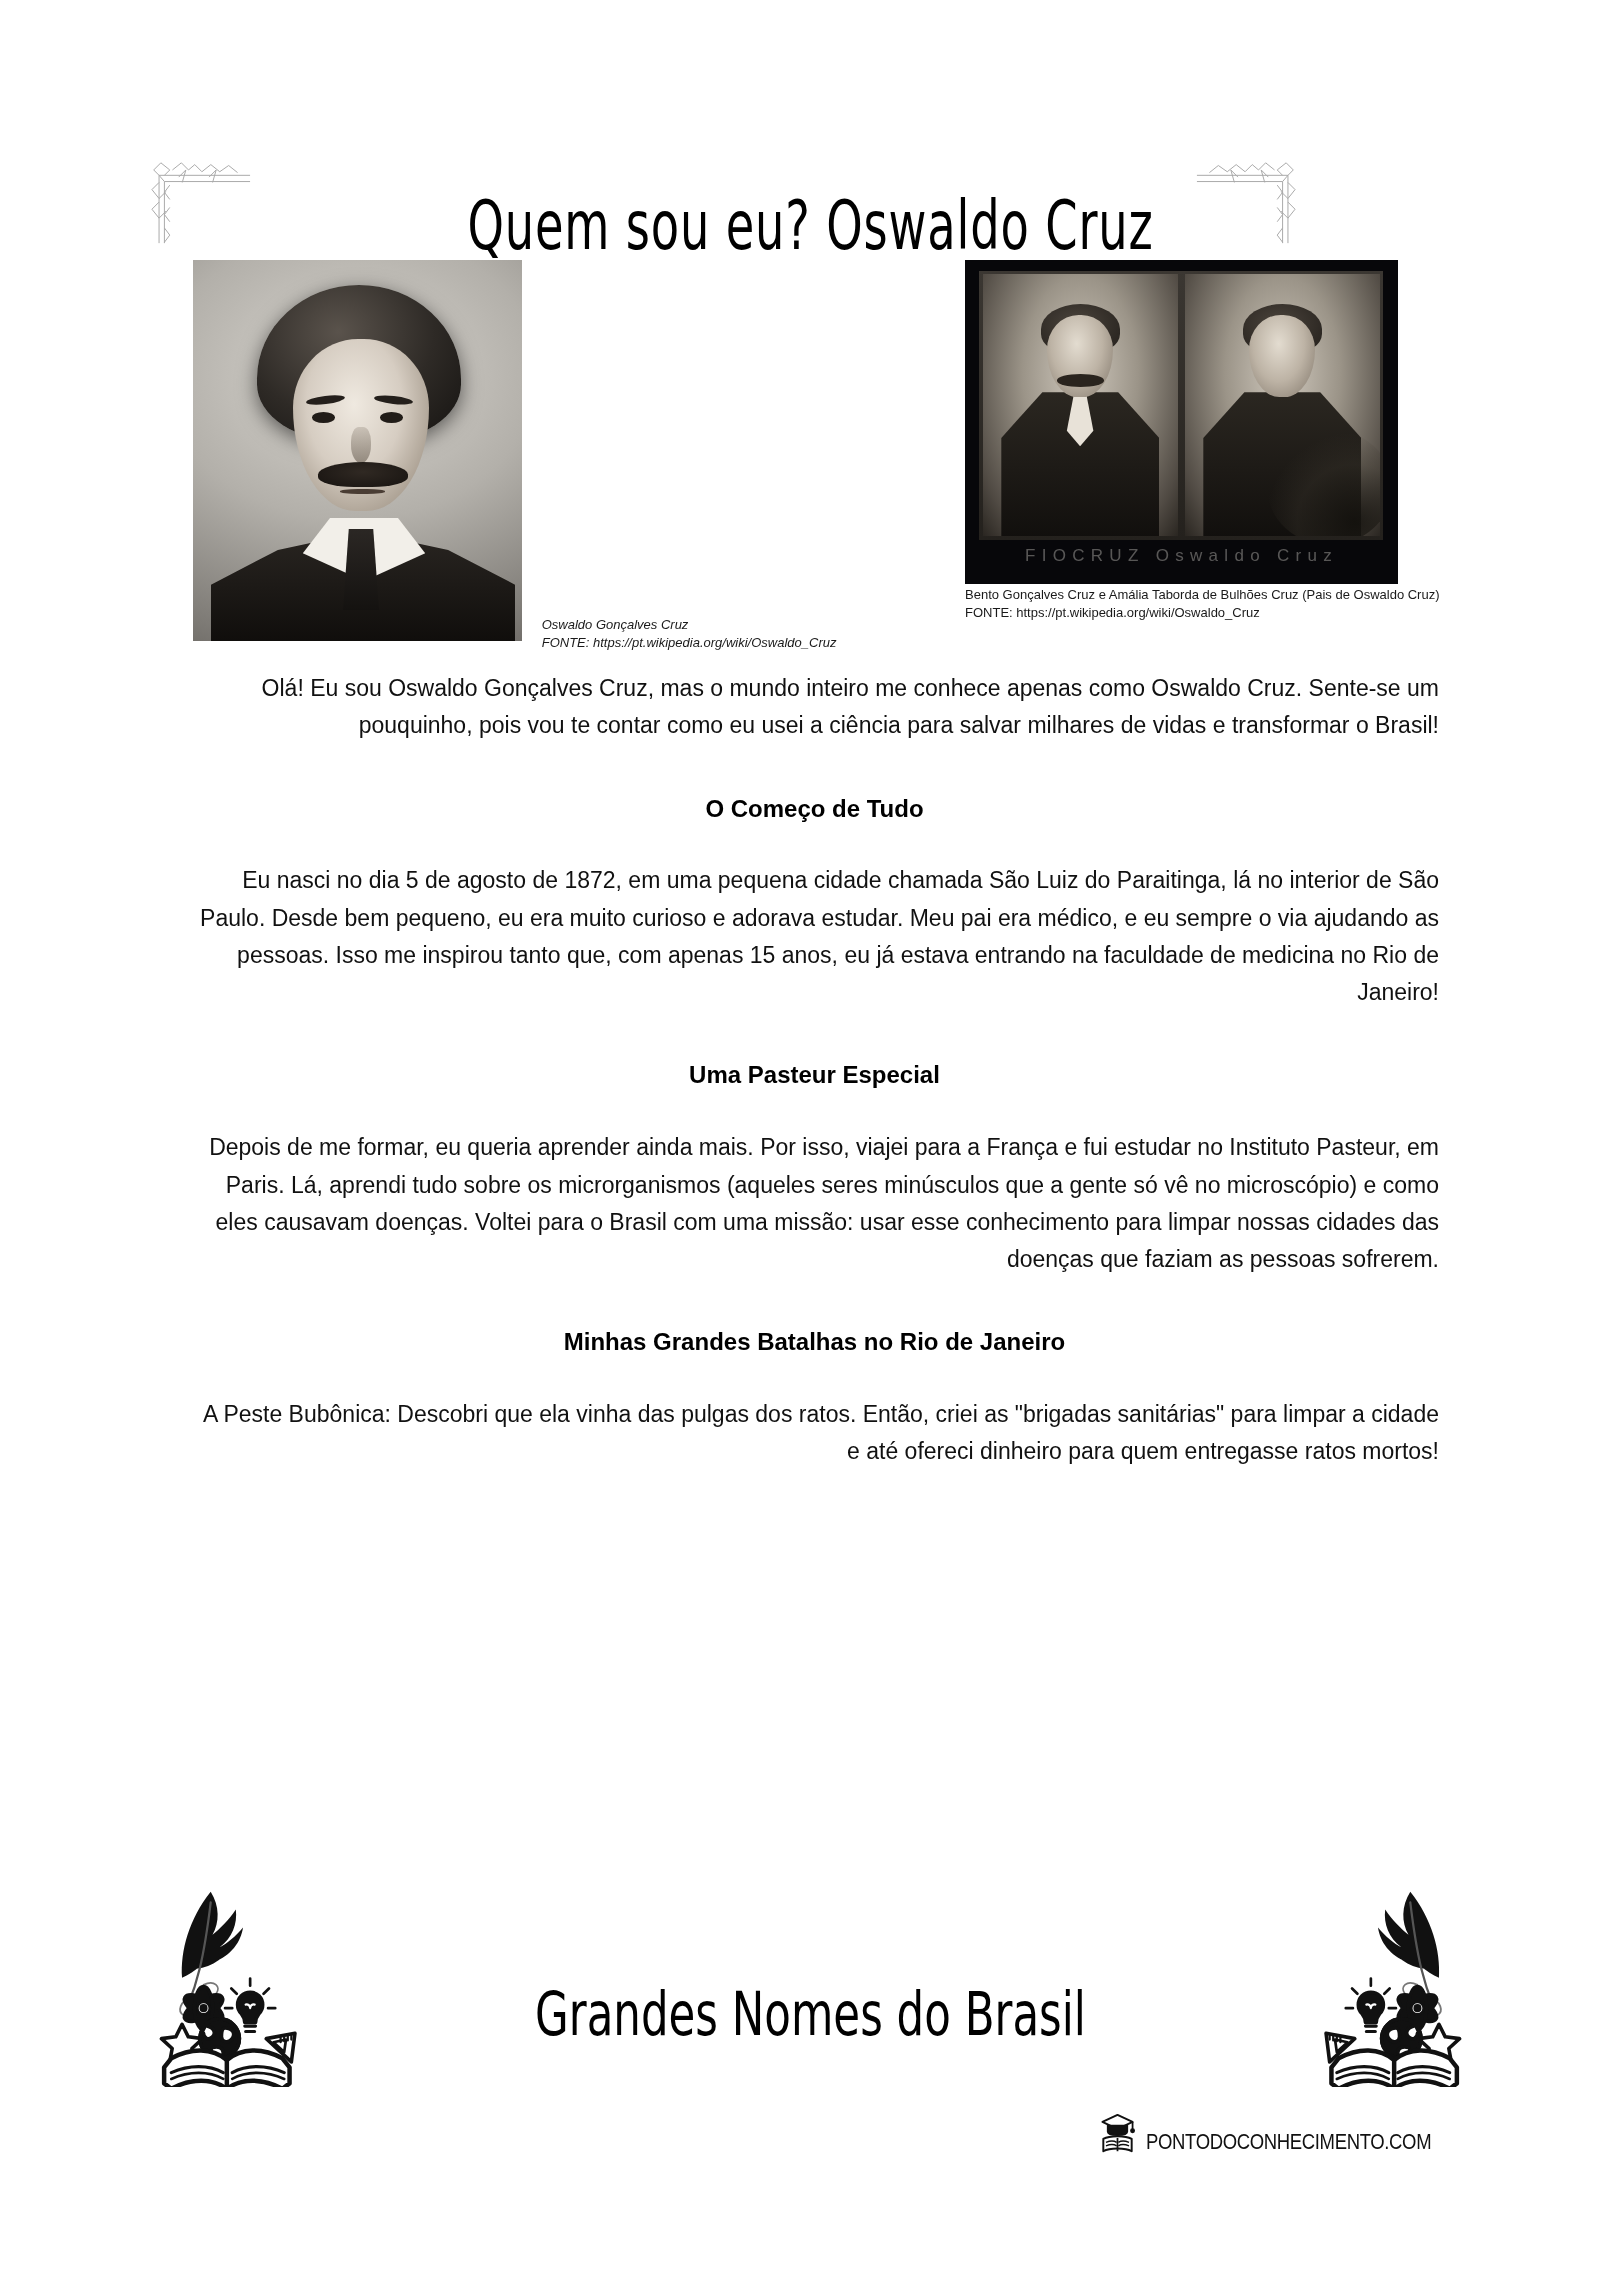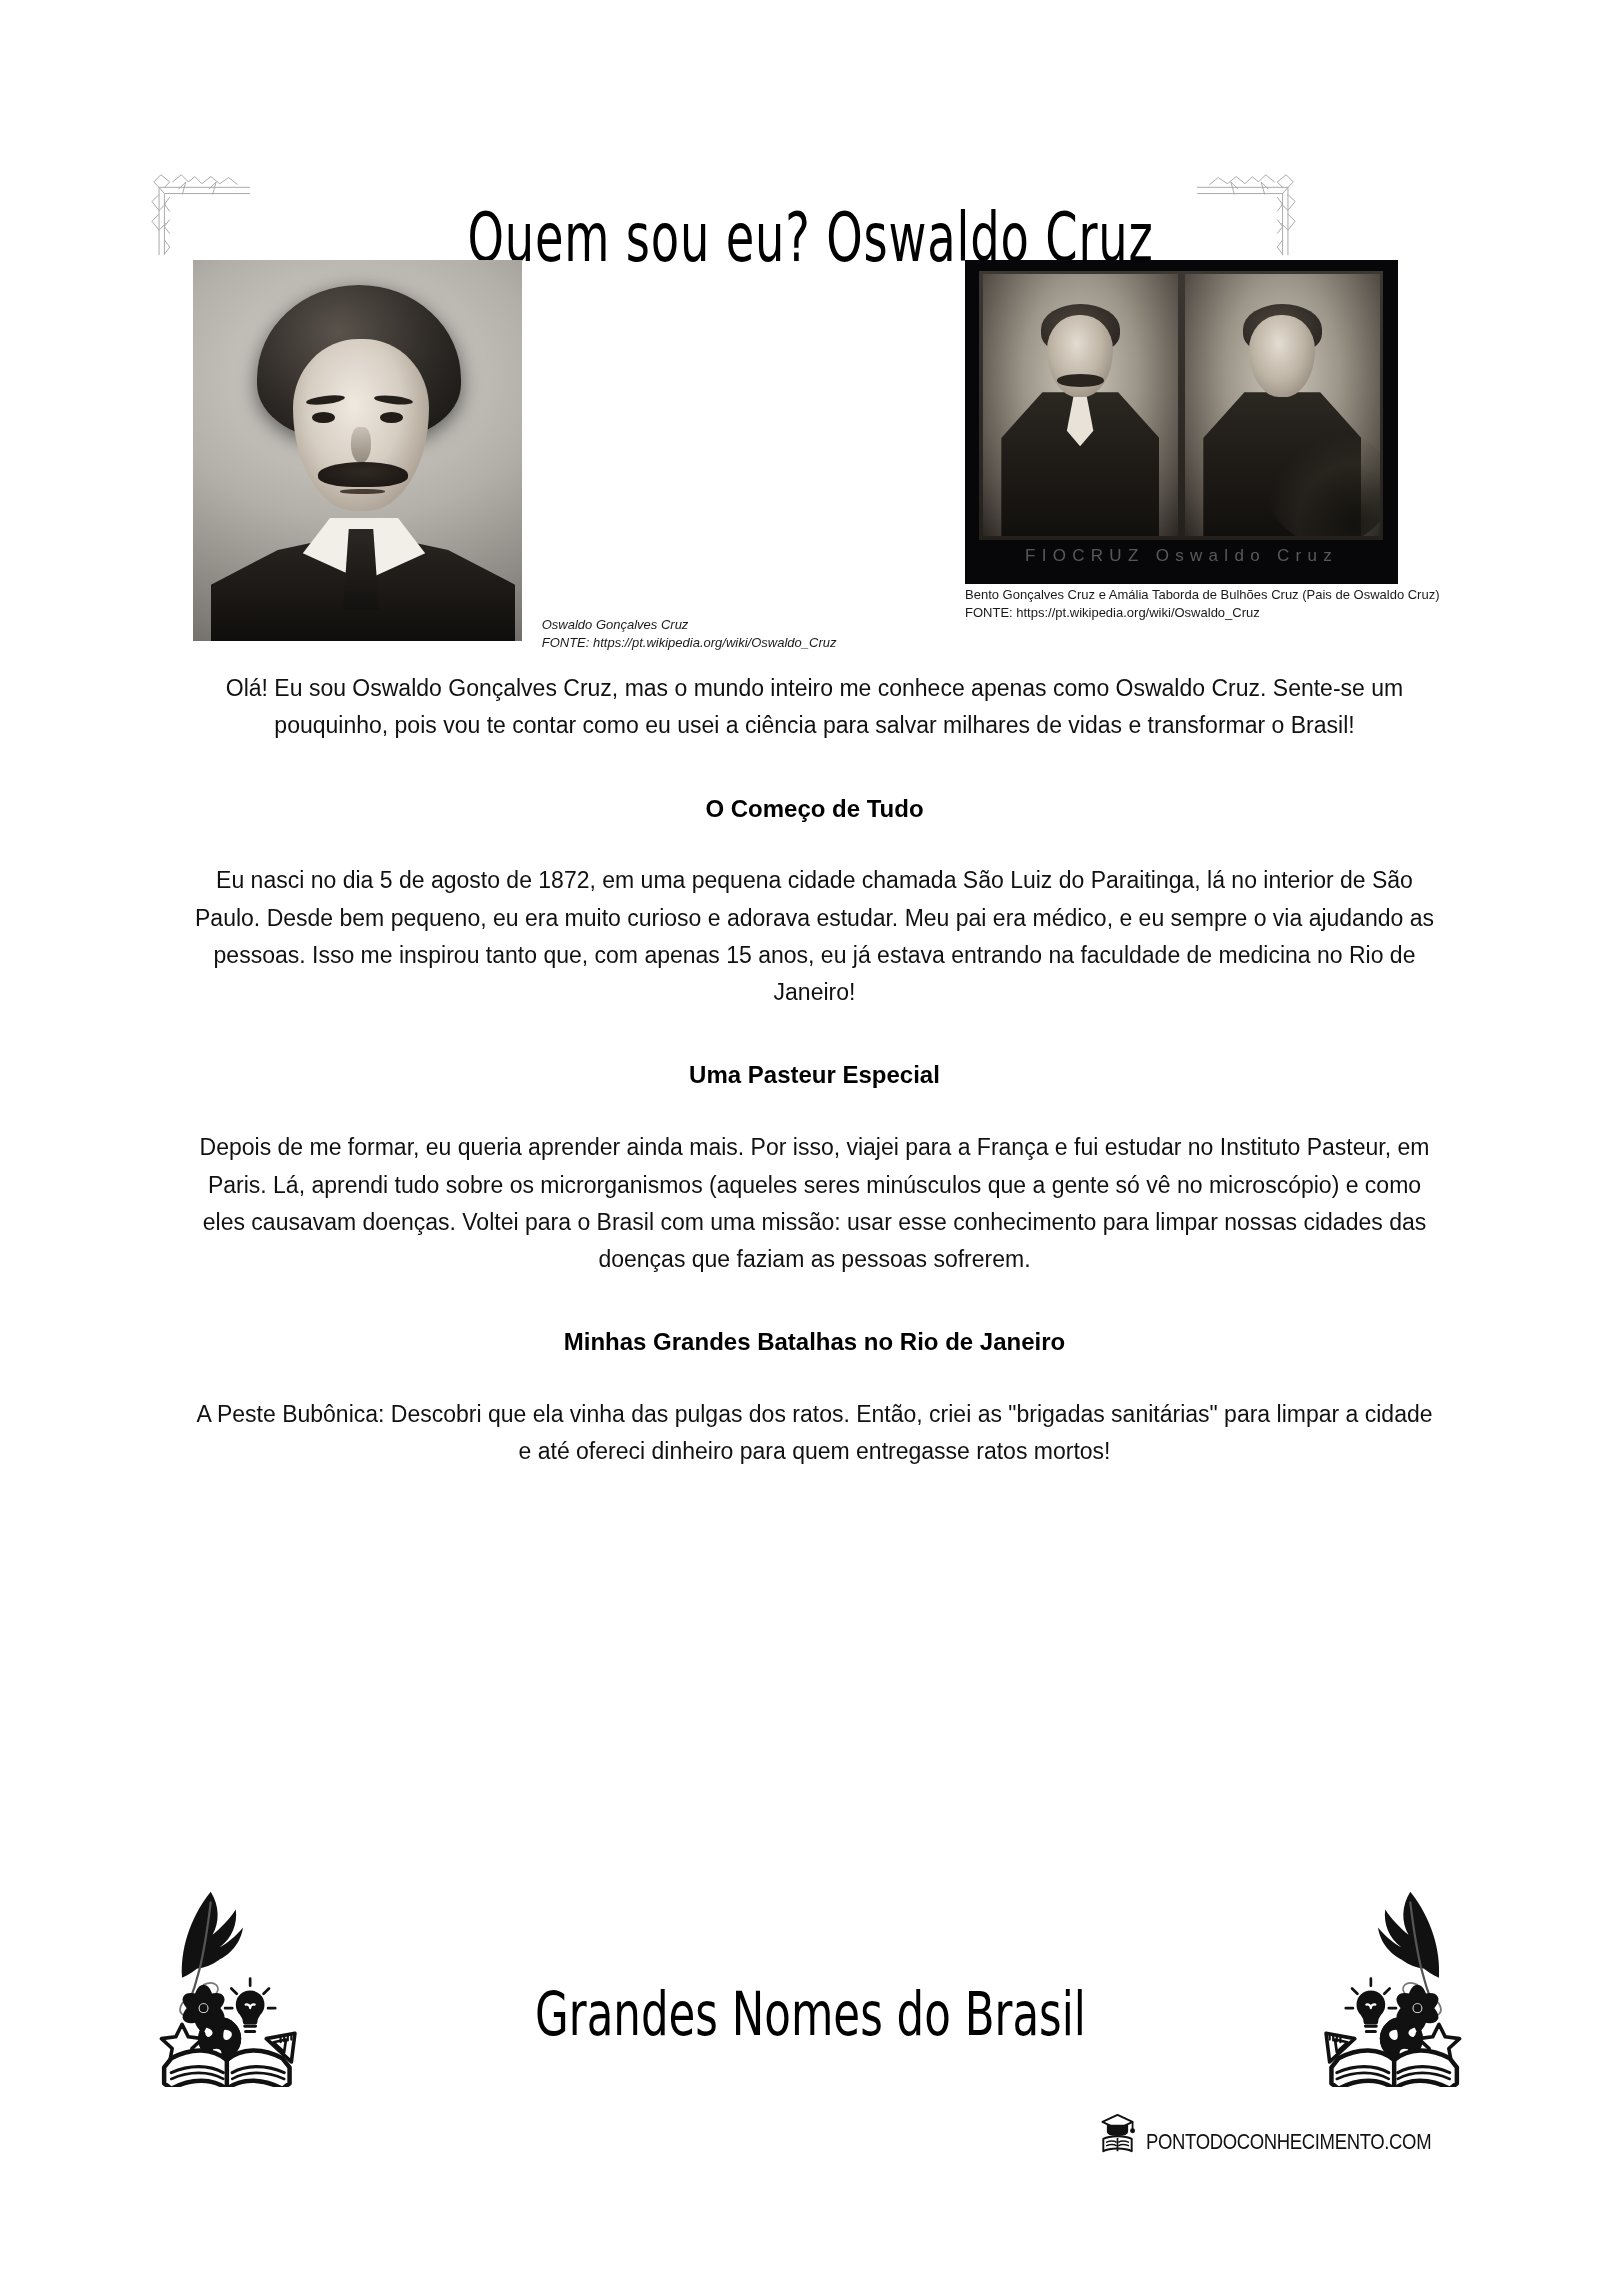--- a/index.html
+++ b/index.html
@@ -20,21 +20,21 @@
   .page {
     position: absolute;
     inset: 0;
     background: #ffffff;
   }
 
   
   .header {
     position: absolute;
     left: 0;
-    top: 148px;
+    top: 136px;
     width: 1447px;
     height: 116px;
   }
   .corner-ornament {
     position: absolute;
     top: 7.2px;
     width: 116px;
     height: 103px;
     color: #a8a8a8;
   }
@@ -198,21 +198,21 @@
     position: absolute;
     left: 190px;
     top: 670px;
     width: 1249px;
   }
   .article p {
     margin: 0;
     font-size: 23px;
     line-height: 1.62;
     color: #111111;
-    text-align: center;
+    text-align: right;
   }
   .section-heading {
     margin: 0;
     text-align: center;
     font-size: 24px;
     font-weight: bold;
     line-height: 1.62;
     color: #000000;
   }
   .spacer-lg { height: 45px; }

